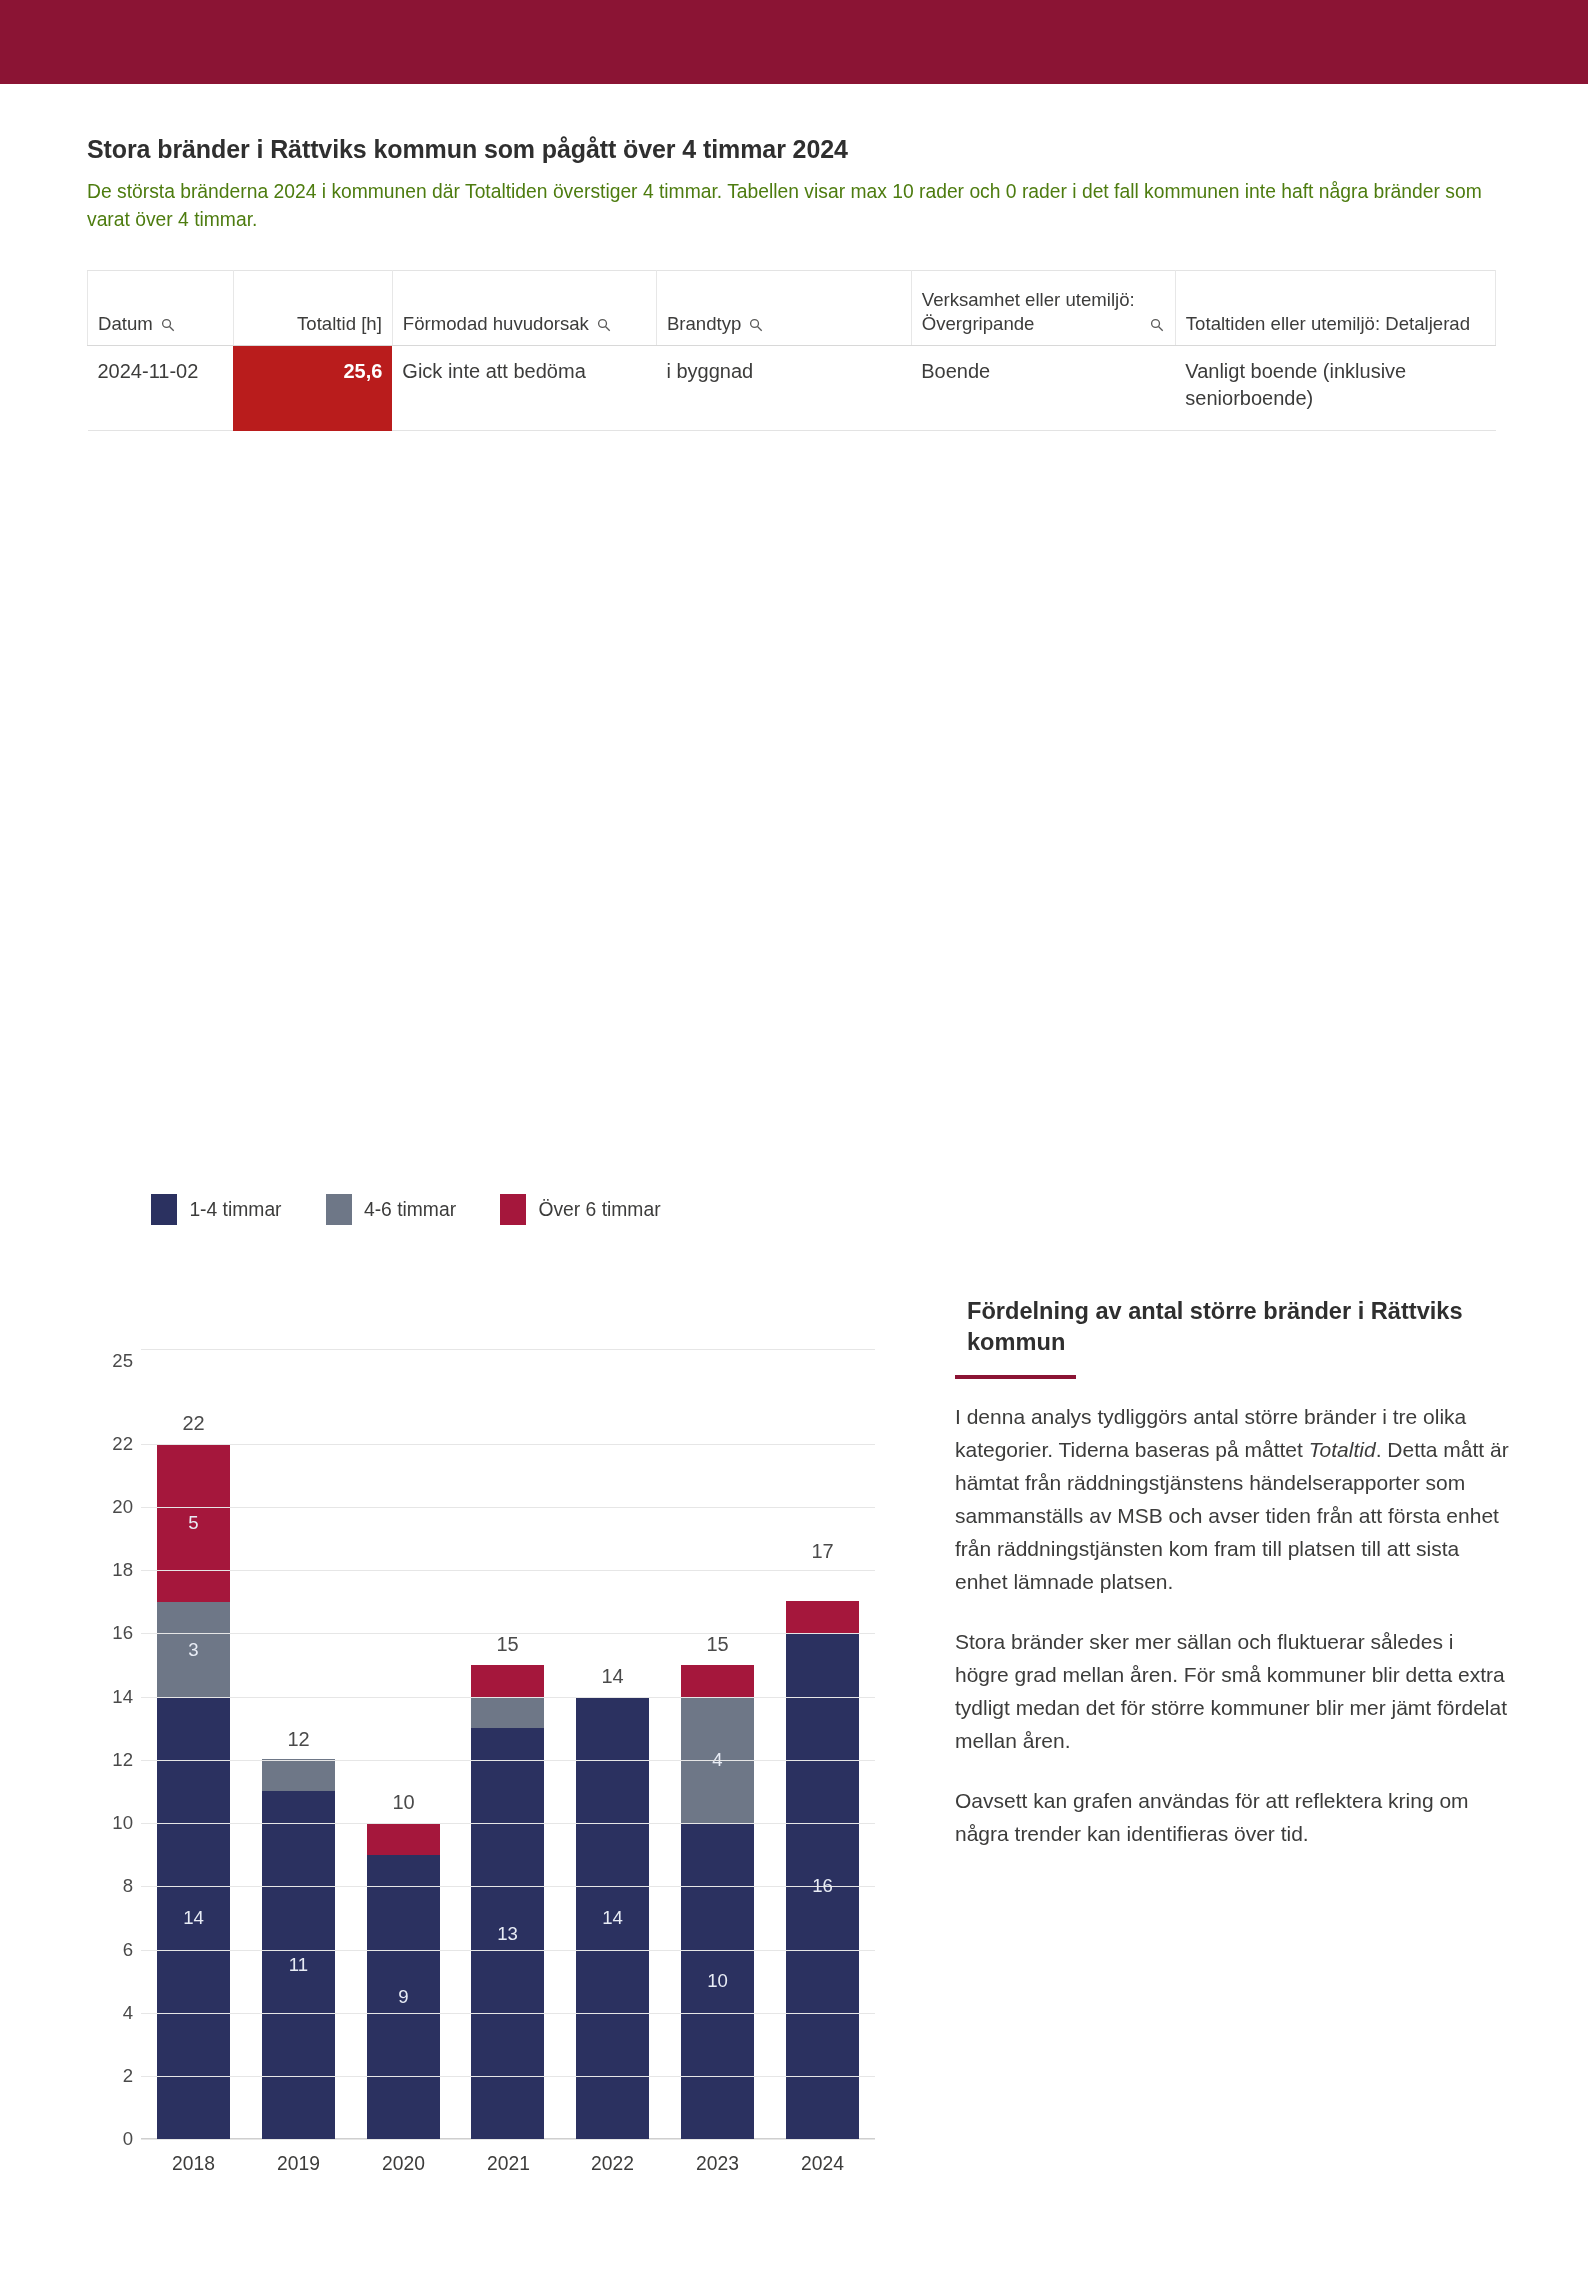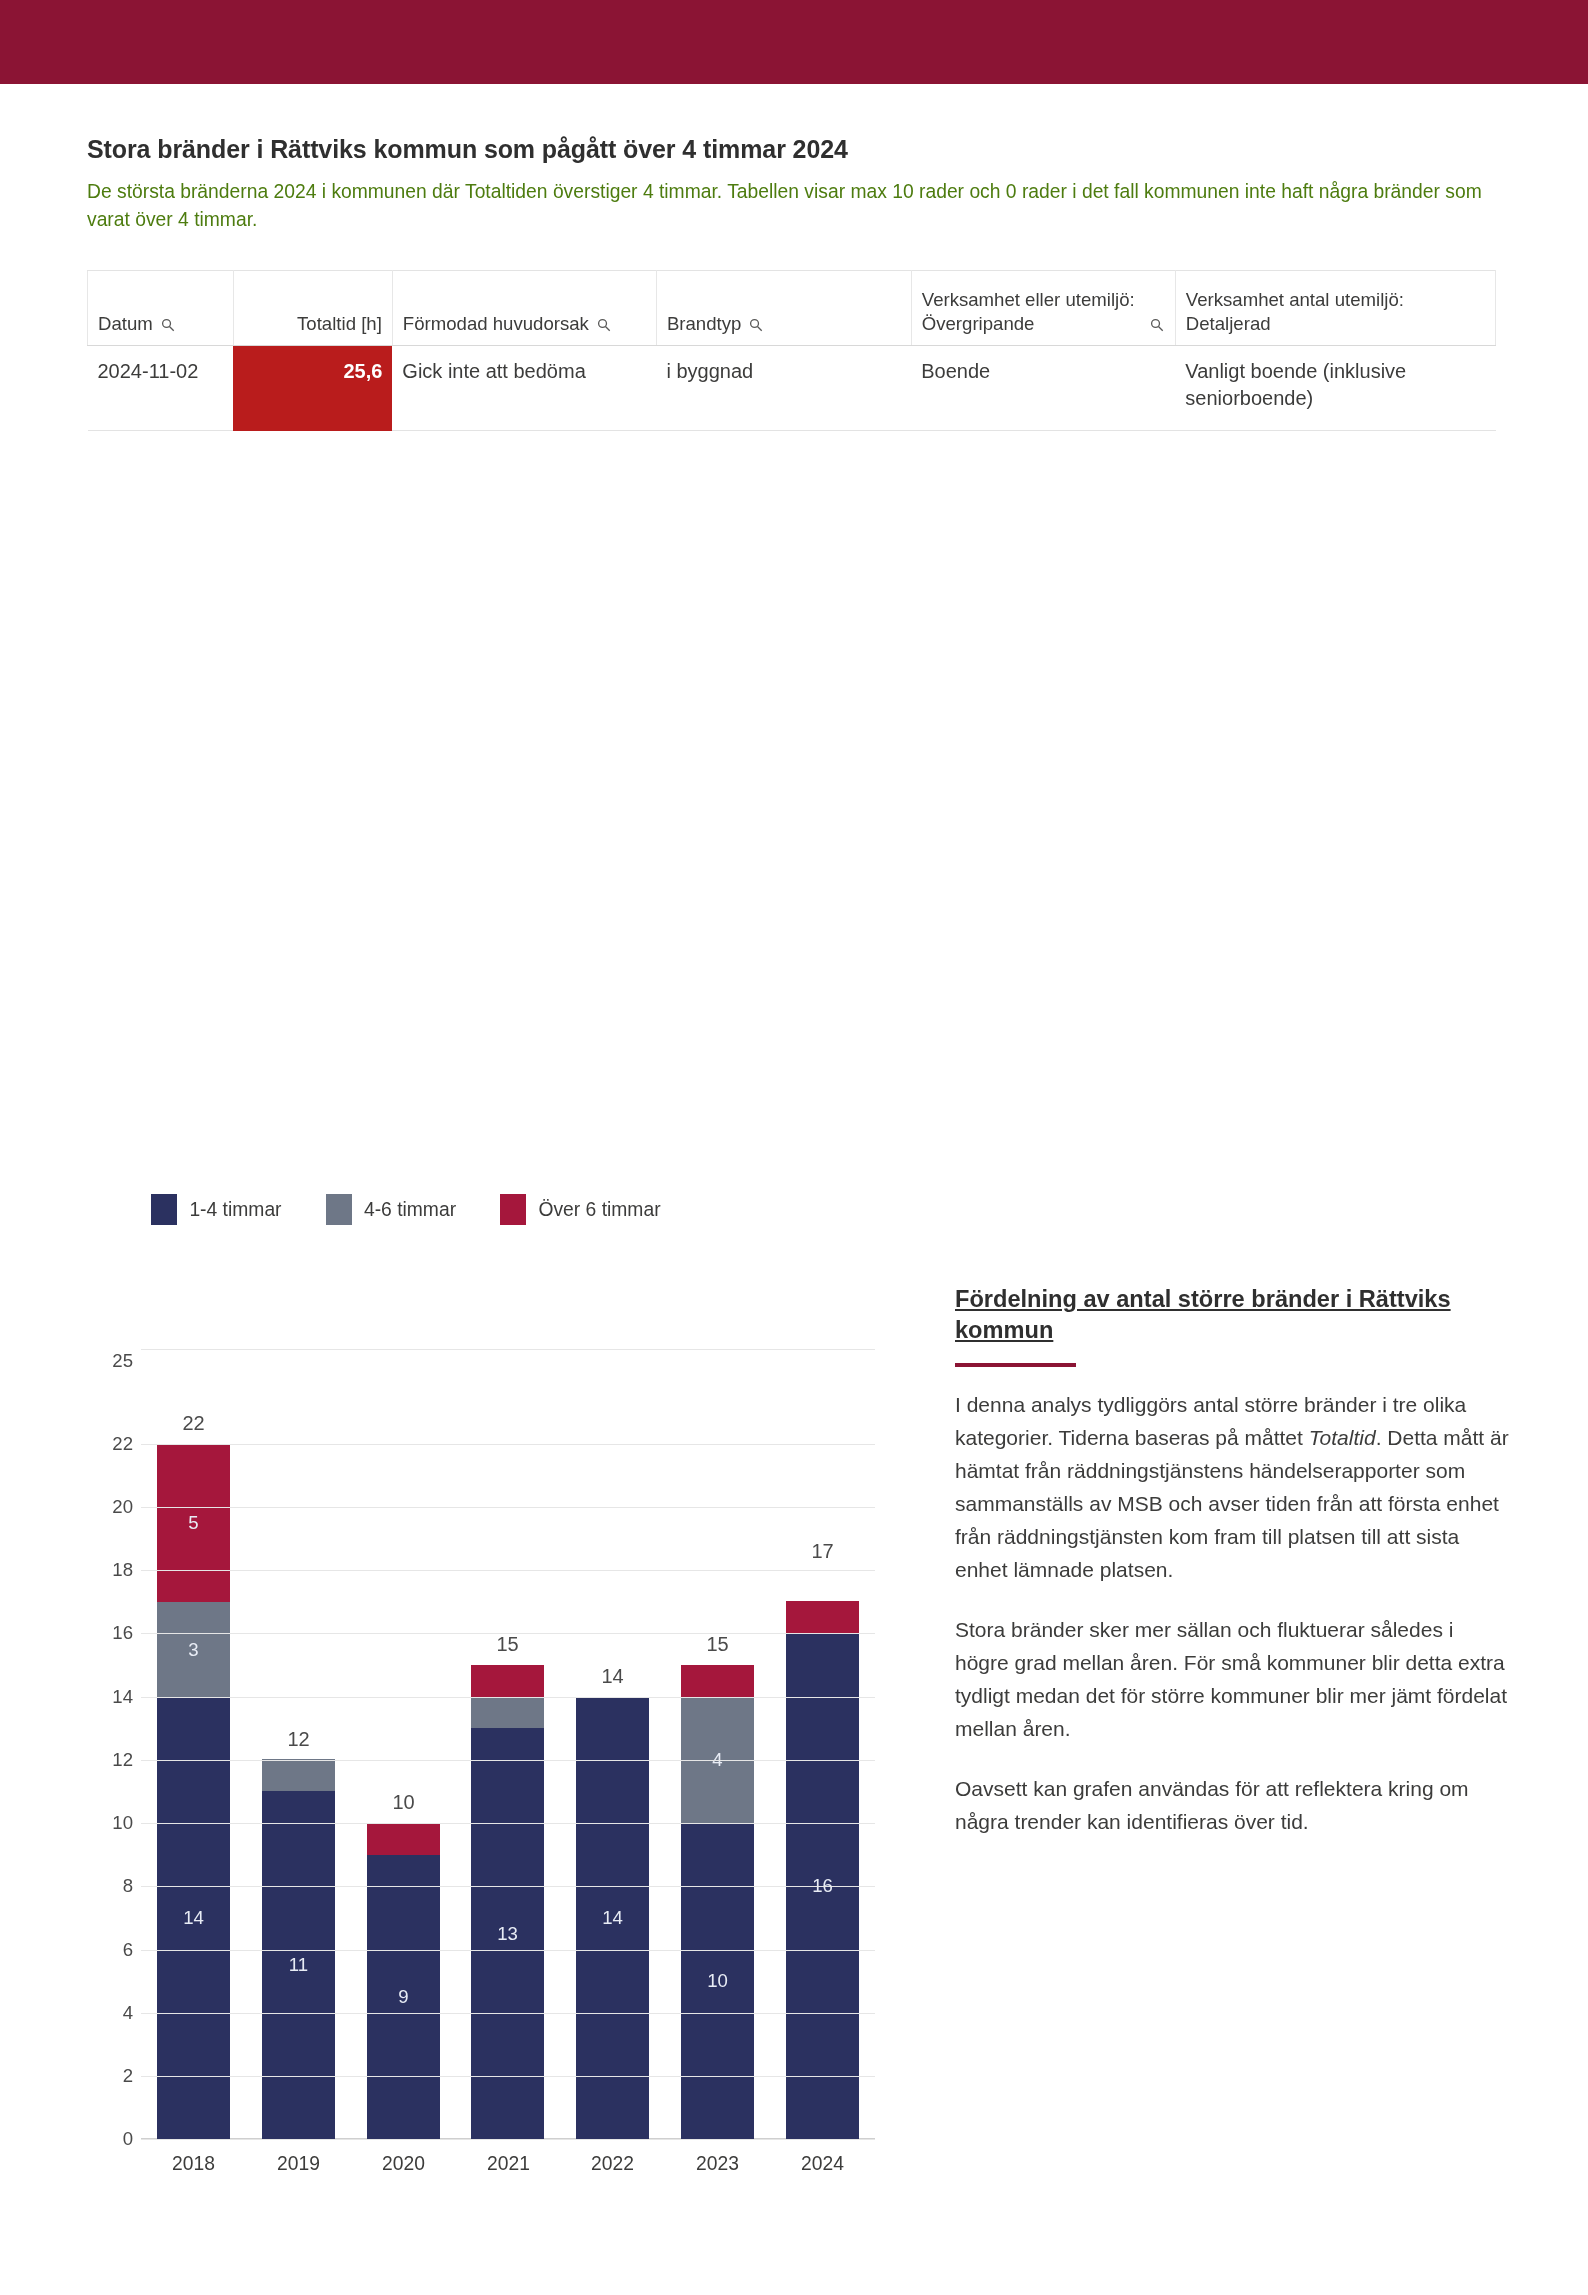--- a/index.html
+++ b/index.html
@@ -230,26 +230,25 @@
   }
 
   
   .analysis {
     position: absolute;
     left: 955px;
     top: 1200px;
     width: 554px;
   }
   .analysis h2 {
-    margin: 0;
+    margin: 12px;
     font-size: 23.6px;
     line-height: 31px;
     font-weight: bold;
     color: #2f2f2f;
-    text-decoration: underline;
   }
   .rule {
     width: 121px;
     height: 3.6px;
     background: #8b1434;
     margin: 17px 0 21.4px 0;
   }
   .analysis p {
     margin: 0 0 27px 0;
     font-size: 21px;
@@ -316,21 +315,21 @@
             <div class="th-inner">
               <span class="th-label">Verksamhet eller utemiljö: Övergripande</span>
               <svg class="search-ico" viewBox="0 0 24 24" fill="none" stroke="#3c3c3b" stroke-width="2">
                   <circle cx="10" cy="10" r="6"></circle>
                   <line x1="14.5" y1="14.5" x2="21" y2="21"></line>
                 </svg>
             </div>
           </th>
           <th class="txt">
             <div class="th-inner">
-              <span class="th-label">Verksamhet antal utemiljö: Detaljerad</span>
+              <span class="th-label">Totaltiden eller utemiljö: Detaljerad</span>
             </div>
           </th>
         </tr>
       </thead>
       <tbody>
         <tr>
           <td class="date">2024-11-02</td>
           <td class="num">25,6</td>
           <td>Gick inte att bedöma</td>
           <td>i byggnad</td>

